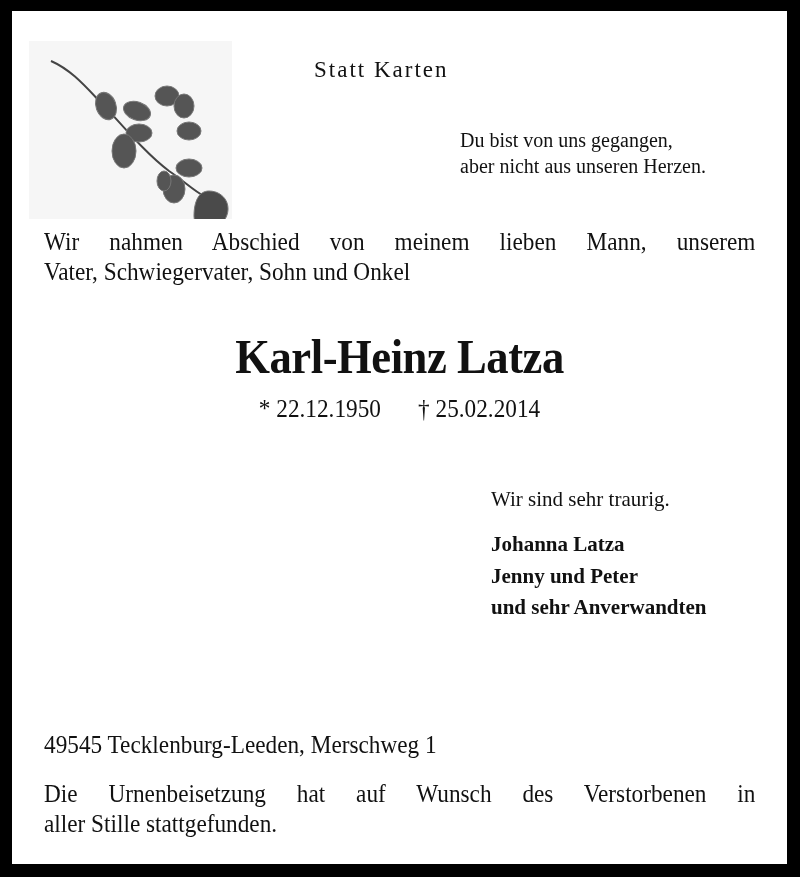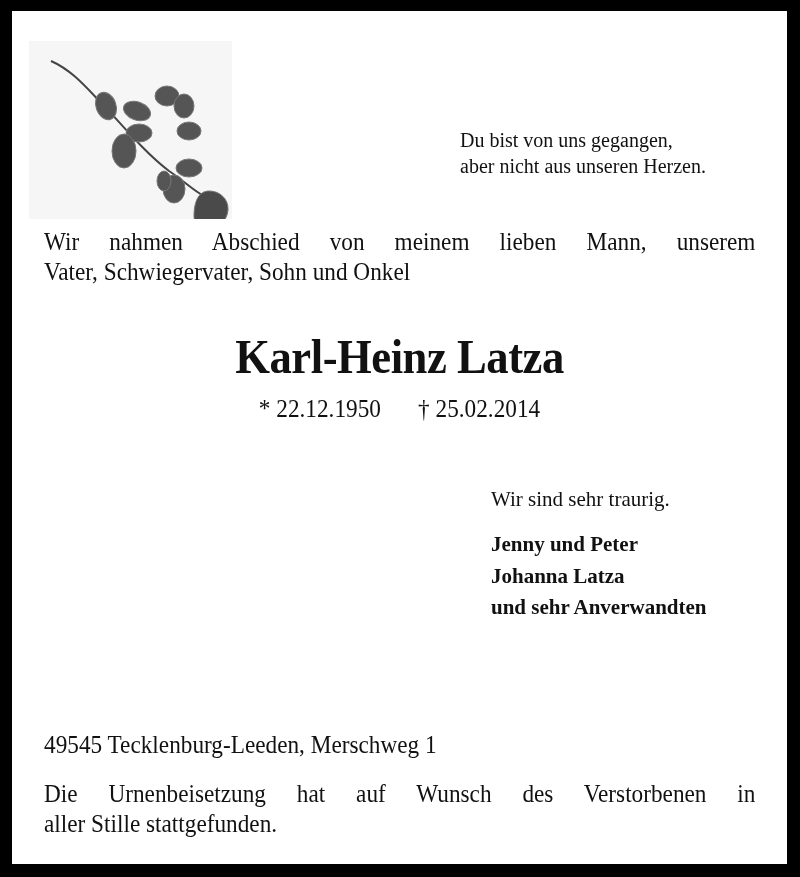--- a/index.html
+++ b/index.html
@@ -45,42 +45,43 @@
         <ellipse cx="110" cy="92" rx="13" ry="9"></ellipse>
         <ellipse cx="95" cy="110" rx="12" ry="17"></ellipse>
         <ellipse cx="160" cy="127" rx="13" ry="9"></ellipse>
         <ellipse cx="145" cy="148" rx="11" ry="14"></ellipse>
         <ellipse cx="135" cy="140" rx="7" ry="10"></ellipse>
       </g>
       <path d="M180,150 C195,150 205,165 195,180 C185,195 165,190 165,175 C165,160 170,150 180,150 Z" fill="#4a4a4a" stroke="#777"></path>
     </svg>
   </div>
 
+  <div class="abs statt">Statt Karten</div>
 
   <div class="abs quote">
     <div>Du bist von uns gegangen,</div>
     <div>aber nicht aus unseren Herzen.</div>
   </div>
 
   <div class="abs intro">
     <div style="text-align-last: justify; text-align: justify;">Wir nahmen Abschied von meinem lieben Mann, unserem</div>
     <div>Vater, Schwiegervater, Sohn und Onkel</div>
   </div>
 
   <div class="abs name">Karl-Heinz Latza</div>
 
   <div class="abs dates">
     <span>* 22.12.1950</span><span>† 25.02.2014</span>
   </div>
 
   <div class="abs sad">Wir sind sehr traurig.</div>
 
   <div class="abs mourners">
+    <div>Johanna Latza</div>
     <div>Jenny und Peter</div>
-    <div>Johanna Latza</div>
     <div>und sehr Anverwandten</div>
   </div>
 
   <div class="abs address">49545 Tecklenburg-Leeden, Merschweg 1</div>
 
   <div class="abs notice">
     <div style="text-align: justify; text-align-last: justify;">Die Urnenbeisetzung hat auf Wunsch des Verstorbenen in</div>
     <div>aller Stille stattgefunden.</div>
   </div>
 </div>

